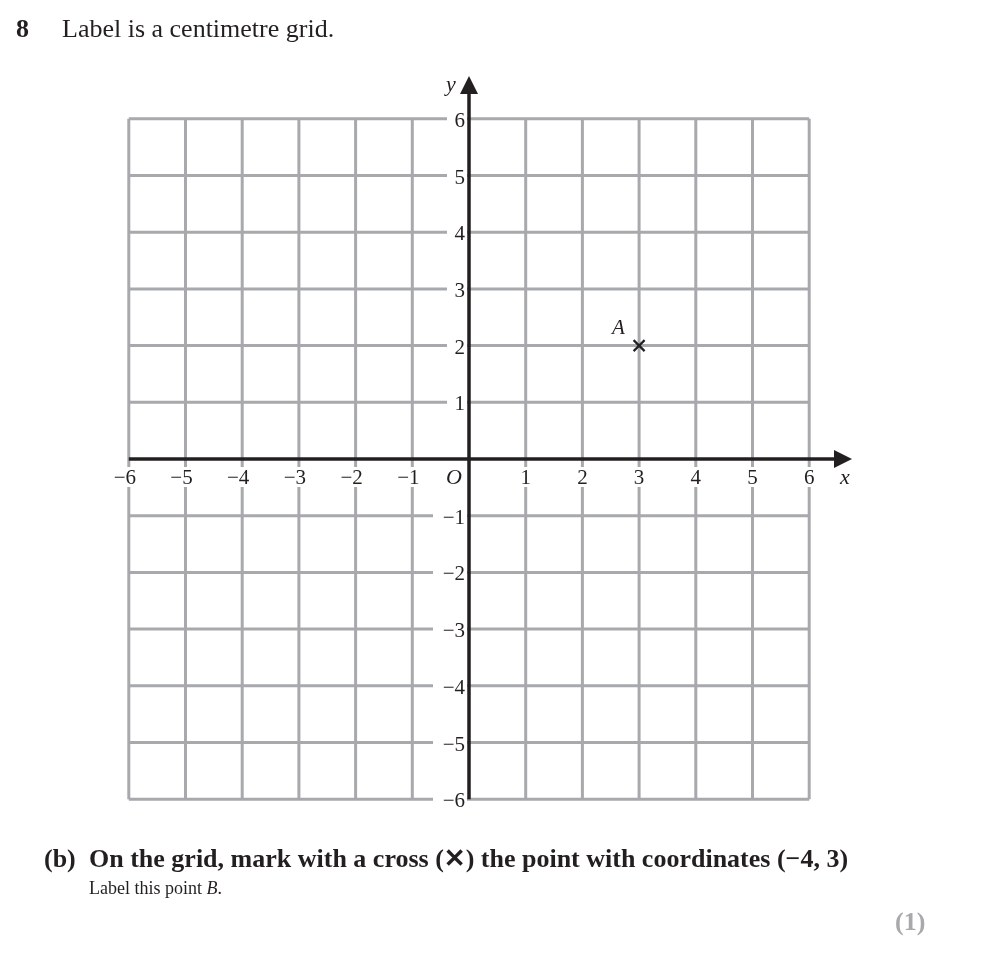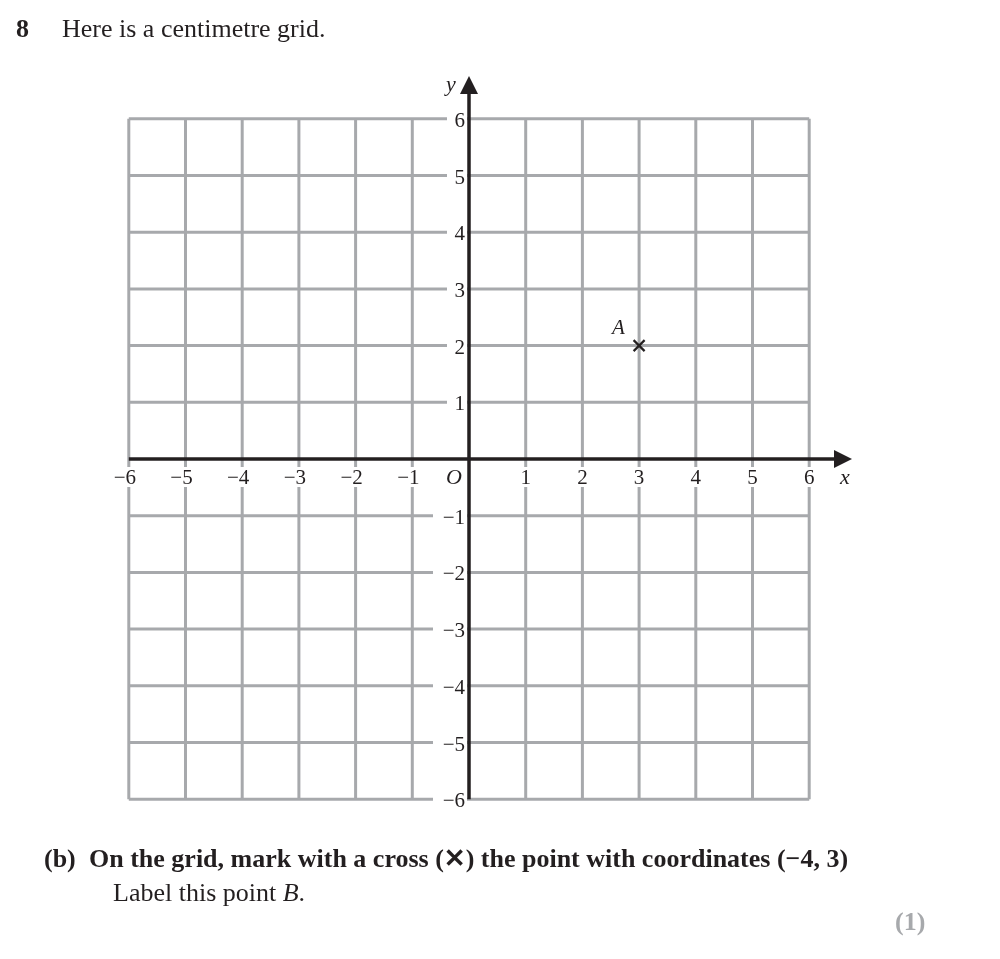--- a/index.html
+++ b/index.html
@@ -3,29 +3,29 @@
 <meta charset="utf-8">
 <style>
   html, body { margin: 0; padding: 0; background: #ffffff; }
   body { width: 1000px; height: 959px; position: relative; overflow: hidden;
          font-family: "Liberation Serif", "DejaVu Serif", serif; color: #231f20; }
   .qnum { position: absolute; left: 16px; top: 14px; font-size: 26px; font-weight: bold; }
   .qtext { position: absolute; left: 62px; top: 14px; font-size: 26px; }
   .figure { position: absolute; left: 0; top: 0; }
   .part { position: absolute; left: 44px; top: 843px; font-size: 26px; font-weight: bold; }
   .part .lbl { display: inline-block; width: 45px; }
-  .line2 { position: absolute; left: 89px; top: 878px; font-size: 26px; margin-left: 24px; }
+  .line2 { position: absolute; left: 89px; top: 878px; font-size: 18px; }
   .marks { position: absolute; left: 895px; top: 907px; font-size: 26px; font-weight: bold; color: #a7a9ac; }
   svg text { font-family: "Liberation Serif", "DejaVu Serif", serif; fill: #231f20; }
 </style>
 </head>
 <body>
 
 <div class="qnum">8</div>
-<div class="qtext">Here is a centimetre grid.</div>
+<div class="qtext">Label is a centimetre grid.</div>
 
 <svg class="figure" id="grid" width="1000" height="830" viewBox="0 0 1000 830">
     <line x1="128.79999999999995" y1="118.79999999999995" x2="128.79999999999995" y2="799.2" stroke="#a7a9ac" stroke-width="3"></line>
     <line x1="185.5" y1="118.79999999999995" x2="185.5" y2="799.2" stroke="#a7a9ac" stroke-width="3"></line>
     <line x1="242.2" y1="118.79999999999995" x2="242.2" y2="799.2" stroke="#a7a9ac" stroke-width="3"></line>
     <line x1="298.9" y1="118.79999999999995" x2="298.9" y2="799.2" stroke="#a7a9ac" stroke-width="3"></line>
     <line x1="355.6" y1="118.79999999999995" x2="355.6" y2="799.2" stroke="#a7a9ac" stroke-width="3"></line>
     <line x1="412.3" y1="118.79999999999995" x2="412.3" y2="799.2" stroke="#a7a9ac" stroke-width="3"></line>
     <line x1="525.7" y1="118.79999999999995" x2="525.7" y2="799.2" stroke="#a7a9ac" stroke-width="3"></line>
     <line x1="582.4" y1="118.79999999999995" x2="582.4" y2="799.2" stroke="#a7a9ac" stroke-width="3"></line>

